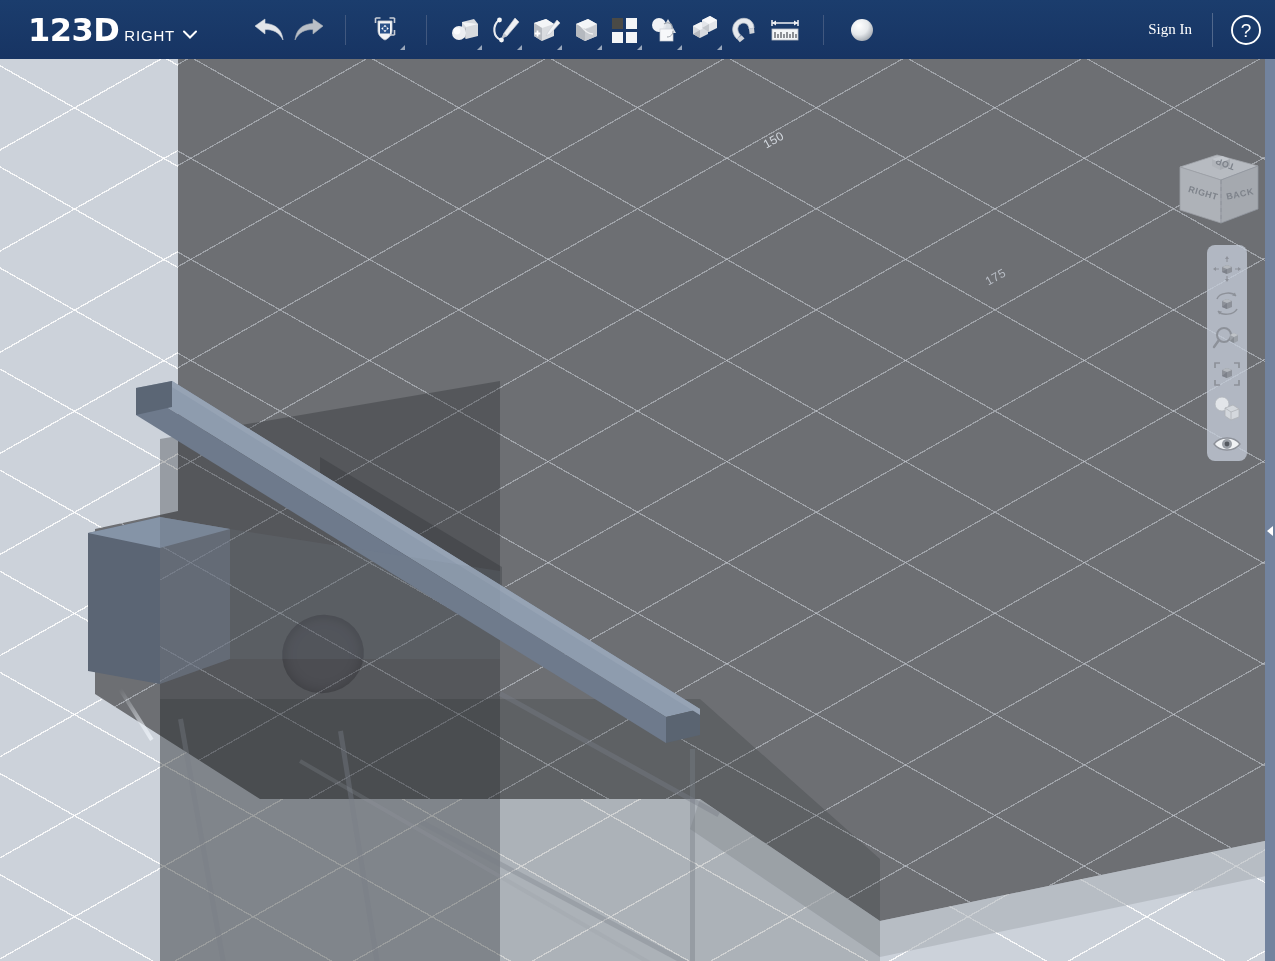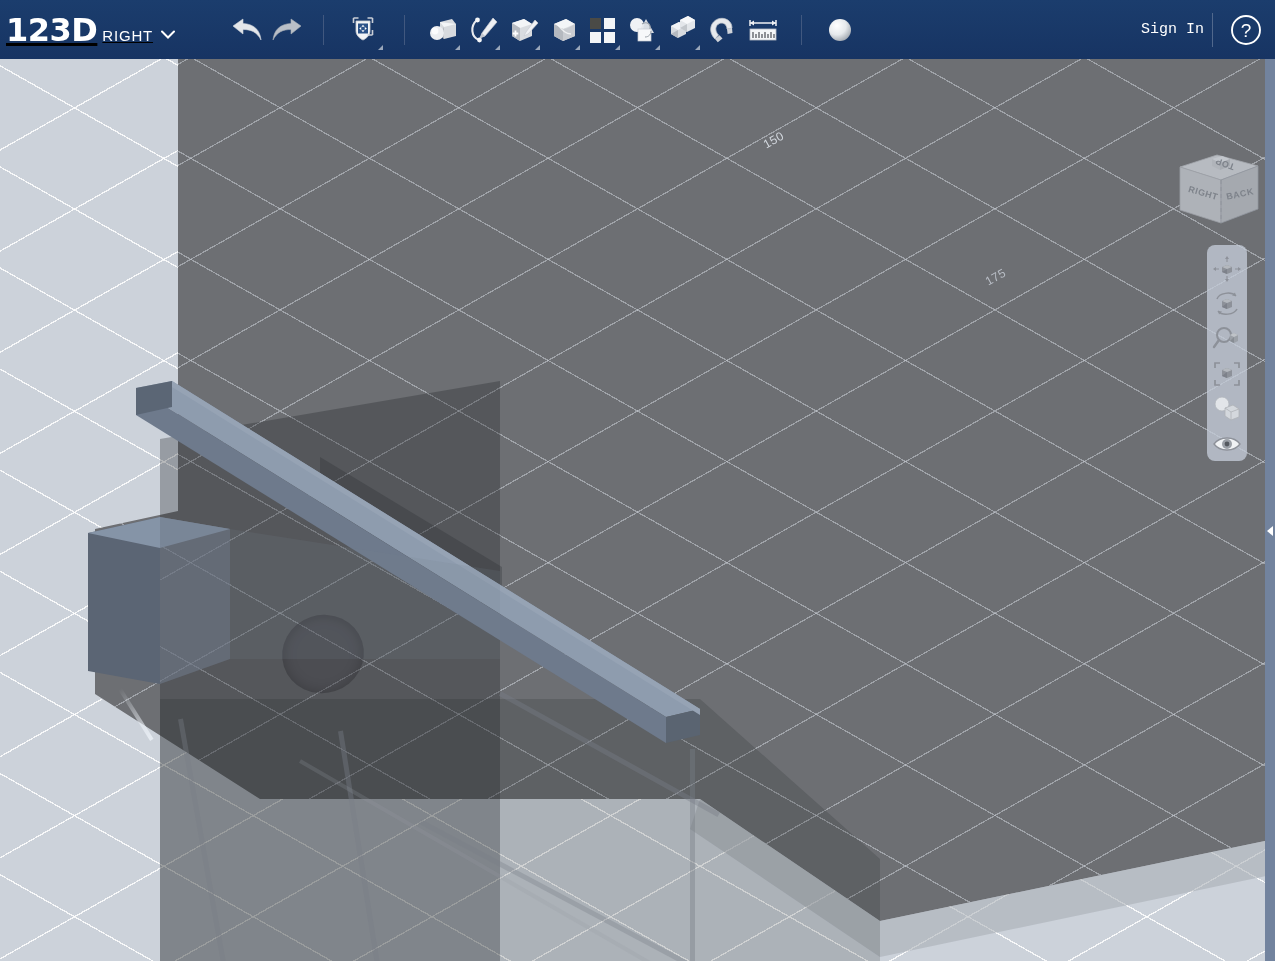--- a/index.html
+++ b/index.html
@@ -12,21 +12,21 @@
   #app { position: relative; width: 1275px; height: 961px; overflow: hidden; }
 
   
   #topbar {
     position: absolute; left: 0; top: 0; width: 1275px; height: 59px;
     background: #183866;
     background-image: linear-gradient(180deg,#1b3d6d 0%, #173463 100%);
     display: flex; align-items: center;
     z-index: 40;
   }
-  .brand { display: flex; align-items: baseline; margin-left: 6px; user-select: none; text-decoration: underline; }
+  .brand { display: flex; align-items: baseline; margin-left: 28px; user-select: none; }
   .brand .b1 {
     font-size: 32px; font-weight: bold; color: #ffffff;
     letter-spacing: -0.5px; line-height: 1;
     font-family: "DejaVu Sans", sans-serif;
   }
   .brand .b2 {
     font-size: 15px; color: #ffffff; letter-spacing: 0.8px;
     margin-left: 5px; font-family: "Liberation Sans", sans-serif;
   }
   .brand .caret {
@@ -48,22 +48,22 @@
     border-left: 5px solid transparent;
     border-bottom: 5px solid #9aa7bb;
   }
   .tsep {
     width: 1px; height: 30px; background: #41587f; margin: 0 16px;
   }
   .tsep.s2 { margin: 0 18px; }
 
   .spacer { flex: 1; }
   .signin {
-    color: #ffffff; font-size: 15px; margin-right: 8px; cursor: pointer;
-    font-family: Liberation Mono, monospace;
+    color: #ffffff; font-size: 15px; margin-right: 20px; cursor: pointer;
+    font-family: Liberation Serif, serif;
   }
   .vdiv { width: 1px; height: 34px; background: #51688c; margin-right: 16px; }
   .helpbtn { width: 34px; height: 34px; margin-right: 12px; cursor: pointer; }
 
   
   #viewport {
     position: absolute; left: 0; top: 59px; width: 1275px; height: 902px;
     overflow: hidden;
     background: #ccd2da;
   }

